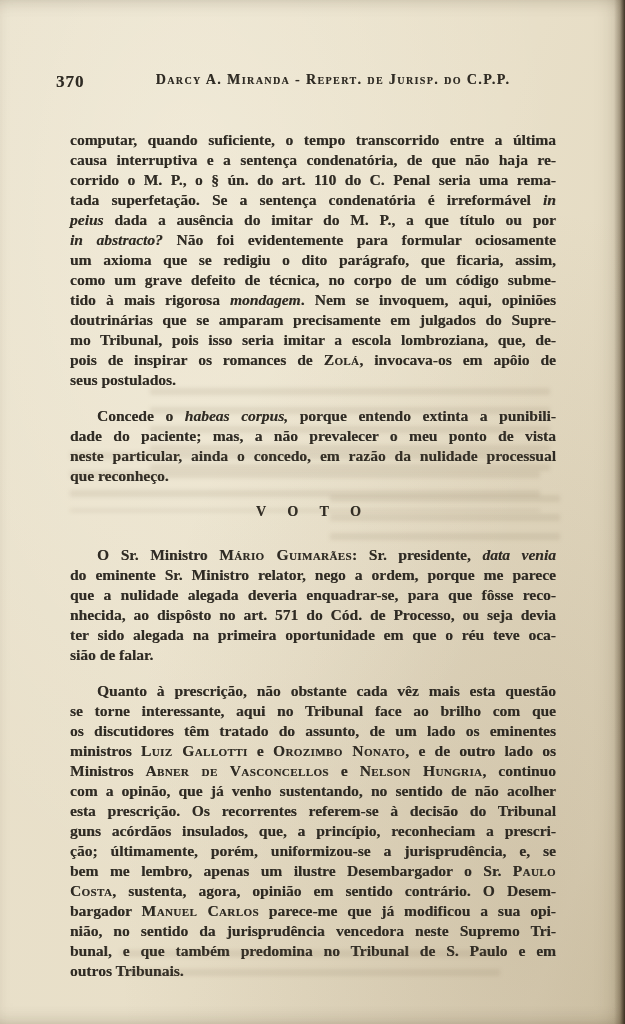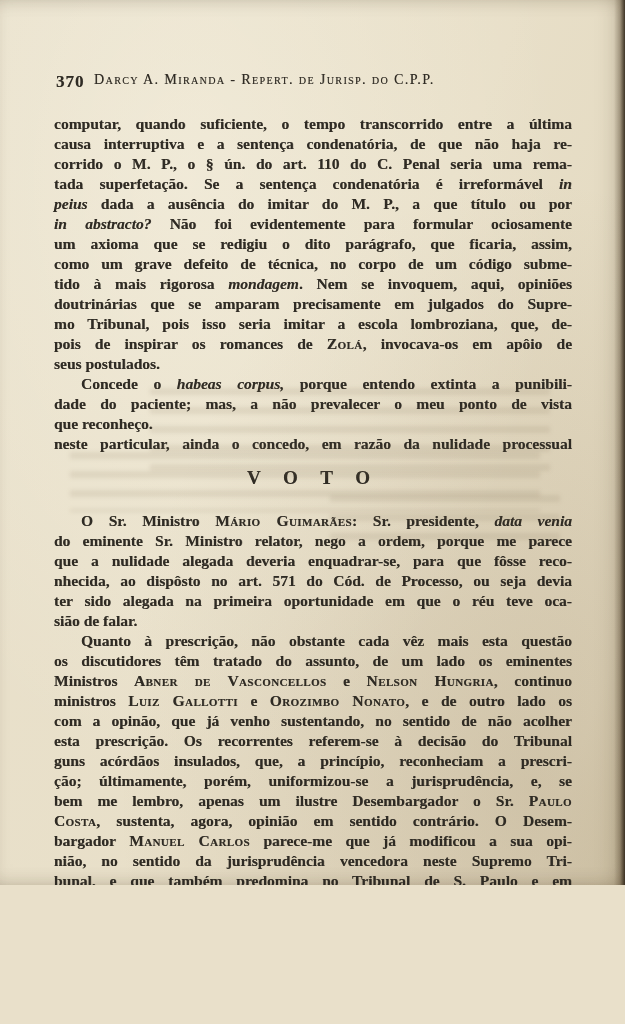--- a/index.html
+++ b/index.html
@@ -2,21 +2,21 @@
 <html lang="pt"><head>
 <meta charset="utf-8">
 <style>
   html,body{margin:0;padding:0;}
   body{
     width:625px;height:1024px;overflow:hidden;
     font-family:"Liberation Serif","DejaVu Serif",serif;
     background:#e9e0ca;
   }
   .page{
-    position:relative;width:625px;height:885px;overflow:hidden;
+    position:relative;width:625px;height:1024px;overflow:hidden;
     background:
       radial-gradient(ellipse at 30% 20%, rgba(255,252,240,0.35), rgba(255,252,240,0) 60%),
       radial-gradient(ellipse at 85% 90%, rgba(120,95,60,0.18), rgba(120,95,60,0) 55%),
       linear-gradient(110deg,#e9e1cc 0%,#e8dfc8 55%,#e2d8bf 90%,#d8cdb1 100%);
     box-shadow: inset -14px 0 26px -14px rgba(62,46,24,0.55),
                 inset 0 -8px 26px -18px rgba(62,46,24,0.35),
                 inset 0 10px 24px -20px rgba(62,46,24,0.25);
     color:#2f2b24;
   }
   .edge-shadow{
@@ -30,39 +30,40 @@
     opacity:.55;
     pointer-events:none;
   }
   .header{position:absolute;top:72px;left:54px;width:518px;height:22px;}
   .page-number{
     position:absolute;left:2px;top:0;
     font-size:17px;font-weight:700;letter-spacing:1px;
     text-shadow:0.3px 0.3px 0.6px rgba(47,43,36,0.5);
   }
   .running-title{
+    text-align:center;
     font-variant:small-caps;
-    font-size:14px;font-weight:400;letter-spacing:1.4px;
+    font-size:14px;font-weight:700;letter-spacing:1.4px;
     padding-left:40px;
     text-shadow:0.3px 0.3px 0.6px rgba(47,43,36,0.5);
   }
   .text-block{position:absolute;top:114px;left:54px;width:518px;}
   .line{
     font-size:15.5px;font-weight:700;line-height:20px;
     text-align:justify;text-align-last:justify;
     text-shadow:0.3px 0.3px 0.6px rgba(47,43,36,0.5);
     white-space:normal;
   }
   .line.last{text-align-last:left;}
-  .para{margin:0;}
+  .para{margin:16px;}
   .para.indent .line:first-child{text-indent:27px;}
   .voto-heading{
     margin-top:14px;margin-bottom:23px;
     text-align:center;
-    font-size:19px;font-weight:700;letter-spacing:9px;
+    font-size:14px;font-weight:700;letter-spacing:9px;
     line-height:20px;
     text-shadow:0.3px 0.3px 0.6px rgba(47,43,36,0.5);
   }
   .it{font-style:italic;}
   .sc{font-variant:small-caps;letter-spacing:0.4px;}
 </style>
 </head>
 <body>
 
 <div class="page">
@@ -84,37 +85,38 @@
         <div class="line"><span>como um grave defeito de técnica, no corpo de um código subme-</span></div>
         <div class="line"><span>tido à mais rigorosa </span><span class="it">mondagem</span><span>. Nem se invoquem, aqui, opiniões</span></div>
         <div class="line"><span>doutrinárias que se amparam precisamente em julgados do Supre-</span></div>
         <div class="line"><span>mo Tribunal, pois isso seria imitar a escola lombroziana, que, de-</span></div>
         <div class="line"><span>pois de inspirar os romances de </span><span class="sc">Zolá</span><span>, invocava-os em apôio de</span></div>
         <div class="line last"><span>seus postulados.</span></div>
       </div>
       <div class="para indent">
         <div class="line"><span>Concede o </span><span class="it">habeas corpus,</span><span> porque entendo extinta a punibili-</span></div>
         <div class="line"><span>dade do paciente; mas, a não prevalecer o meu ponto de vista</span></div>
+        <div class="line"><span>neste particular, ainda o concedo, em razão da nulidade processual</span></div>
         <div class="line last"><span>que reconheço.</span></div>
-        <div class="line"><span>neste particular, ainda o concedo, em razão da nulidade processual</span></div>
       </div>
       <div class="voto-heading">V O T O</div>
       <div class="para indent">
         <div class="line"><span>O Sr. Ministro </span><span class="sc">Mário Guimarães</span><span>: Sr. presidente, </span><span class="it">data venia</span></div>
         <div class="line"><span>do eminente Sr. Ministro relator, nego a ordem, porque me parece</span></div>
         <div class="line"><span>que a nulidade alegada deveria enquadrar-se, para que fôsse reco-</span></div>
         <div class="line"><span>nhecida, ao dispôsto no art. 571 do Cód. de Processo, ou seja devia</span></div>
         <div class="line"><span>ter sido alegada na primeira oportunidade em que o réu teve oca-</span></div>
         <div class="line last"><span>sião de falar.</span></div>
       </div>
       <div class="para indent">
         <div class="line"><span>Quanto à prescrição, não obstante cada vêz mais esta questão</span></div>
+        <div class="line"><span>se torne interessante, aqui no Tribunal face ao brilho com que</span></div>
         <div class="line"><span>os discutidores têm tratado do assunto, de um lado os eminentes</span></div>
+        <div class="line"><span>ministros </span><span class="sc">Luiz Gallotti</span><span> e </span><span class="sc">Orozimbo Nonato</span><span>, e de outro lado os</span></div>
         <div class="line"><span>Ministros </span><span class="sc">Abner de Vasconcellos</span><span> e </span><span class="sc">Nelson Hungria</span><span>, continuo</span></div>
-        <div class="line"><span>ministros </span><span class="sc">Luiz Gallotti</span><span> e </span><span class="sc">Orozimbo Nonato</span><span>, e de outro lado os</span></div>
         <div class="line"><span>com a opinão, que já venho sustentando, no sentido de não acolher</span></div>
         <div class="line"><span>esta prescrição. Os recorrentes referem-se à decisão do Tribunal</span></div>
         <div class="line"><span>guns acórdãos insulados, que, a princípio, reconheciam a prescri-</span></div>
         <div class="line"><span>ção; últimamente, porém, uniformizou-se a jurisprudência, e, se</span></div>
         <div class="line"><span>bem me lembro, apenas um ilustre Desembargador o Sr. </span><span class="sc">Paulo</span></div>
         <div class="line"><span class="sc">Costa</span><span>, sustenta, agora, opinião em sentido contrário. O Desem-</span></div>
         <div class="line"><span>bargador </span><span class="sc">Manuel Carlos</span><span> parece-me que já modificou a sua opi-</span></div>
         <div class="line"><span>nião, no sentido da jurisprudência vencedora neste Supremo Tri-</span></div>
         <div class="line"><span>bunal, e que também predomina no Tribunal de S. Paulo e em</span></div>
         <div class="line last"><span>outros Tribunais.</span></div>

